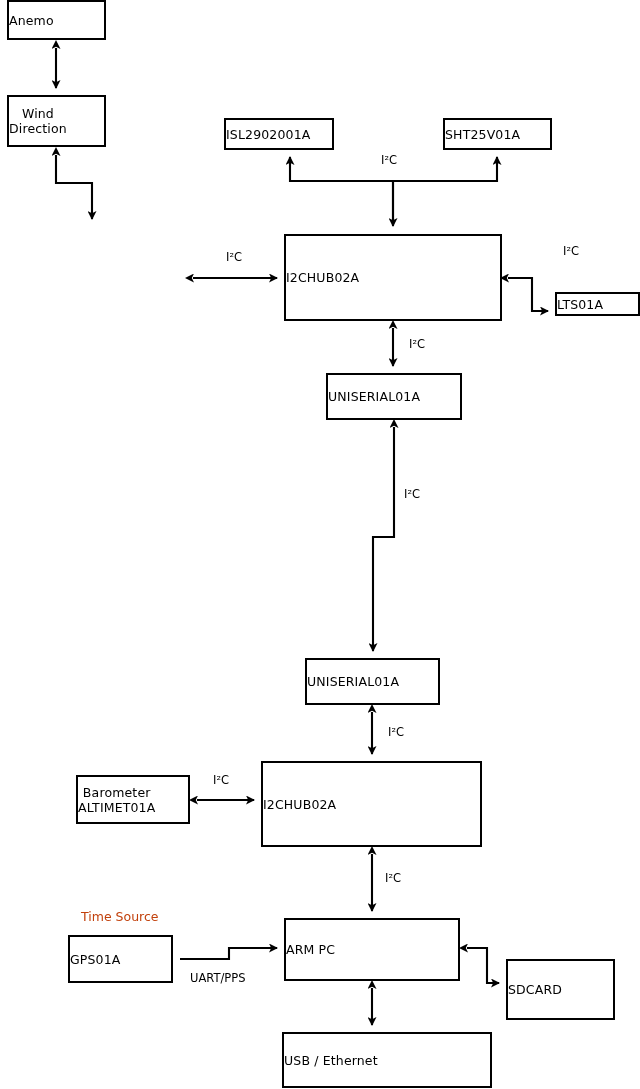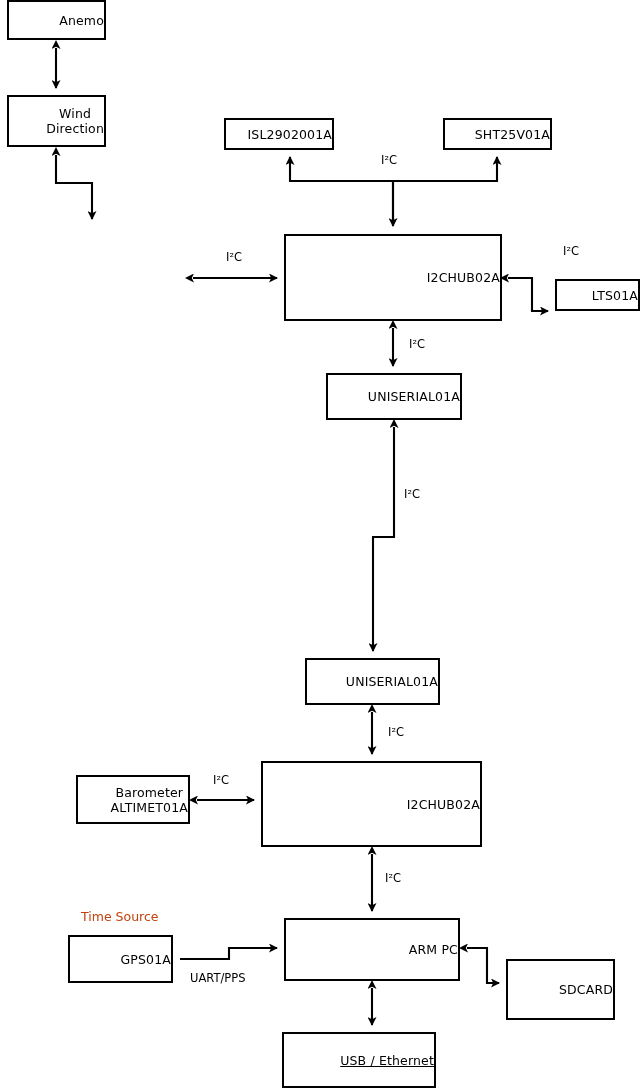--- a/index.html
+++ b/index.html
@@ -23,21 +23,21 @@
     height: 1089px;
     pointer-events: none;
   }
   .node {
     position: absolute;
     box-sizing: border-box;
     border: 2px solid #000000;
     background: #ffffff;
     display: flex;
     align-items: center;
-    justify-content: flex-end;
+    justify-content: flex-start;
     text-align: center;
     color: #000000;
     font-size: 12.5px;
     line-height: 15px;
     letter-spacing: 0.15px;
   }
   .node .lbl {
     display: block;
     white-space: pre-line;
   }
@@ -118,21 +118,21 @@
   </div>
 
   <div class="node" style="left:443px; top:118px; width:109px; height:32px;">
     <span class="lbl">SHT25V01A</span>
   </div>
 
   <div class="node" style="left:284px; top:234px; width:218px; height:87px;">
     <span class="lbl">I2CHUB02A</span>
   </div>
 
-  <div class="node" style="left:555px; top:279px; width:85px; height:32px;">
+  <div class="node" style="left:555px; top:292px; width:85px; height:24px;">
     <span class="lbl">LTS01A</span>
   </div>
 
   <div class="node" style="left:326px; top:373px; width:136px; height:47px;">
     <span class="lbl">UNISERIAL01A</span>
   </div>
 
   <div class="node" style="left:305px; top:658px; width:135px; height:47px;">
     <span class="lbl">UNISERIAL01A</span>
   </div>
@@ -151,21 +151,21 @@
   </div>
 
   <div class="node" style="left:284px; top:918px; width:176px; height:63px;">
     <span class="lbl">ARM PC</span>
   </div>
 
   <div class="node" style="left:506px; top:959px; width:109px; height:61px;">
     <span class="lbl">SDCARD</span>
   </div>
 
-  <div class="node" style="left:282px; top:1032px; width:154px; height:56px;text-decoration:underline;">
+  <div class="node" style="left:282px; top:1032px; width:210px; height:56px;">
     <span class="lbl">USB / Ethernet</span>
   </div>
 
   <div class="edge-label" style="left:381px; top:154px;">I²C</div>
 
   <div class="edge-label" style="left:226px; top:251px;">I²C</div>
 
   <div class="edge-label" style="left:563px; top:245px;">I²C</div>
 
   <div class="edge-label" style="left:409px; top:338px;">I²C</div>

